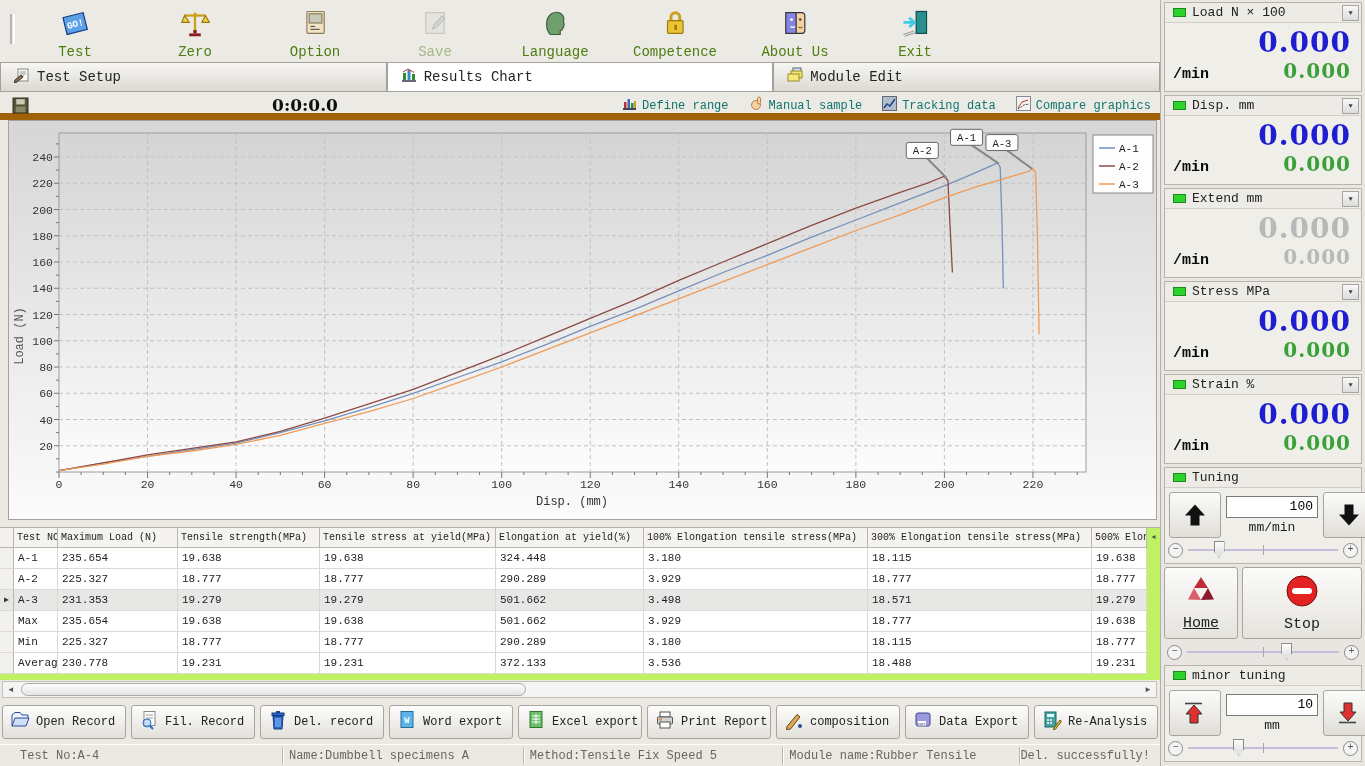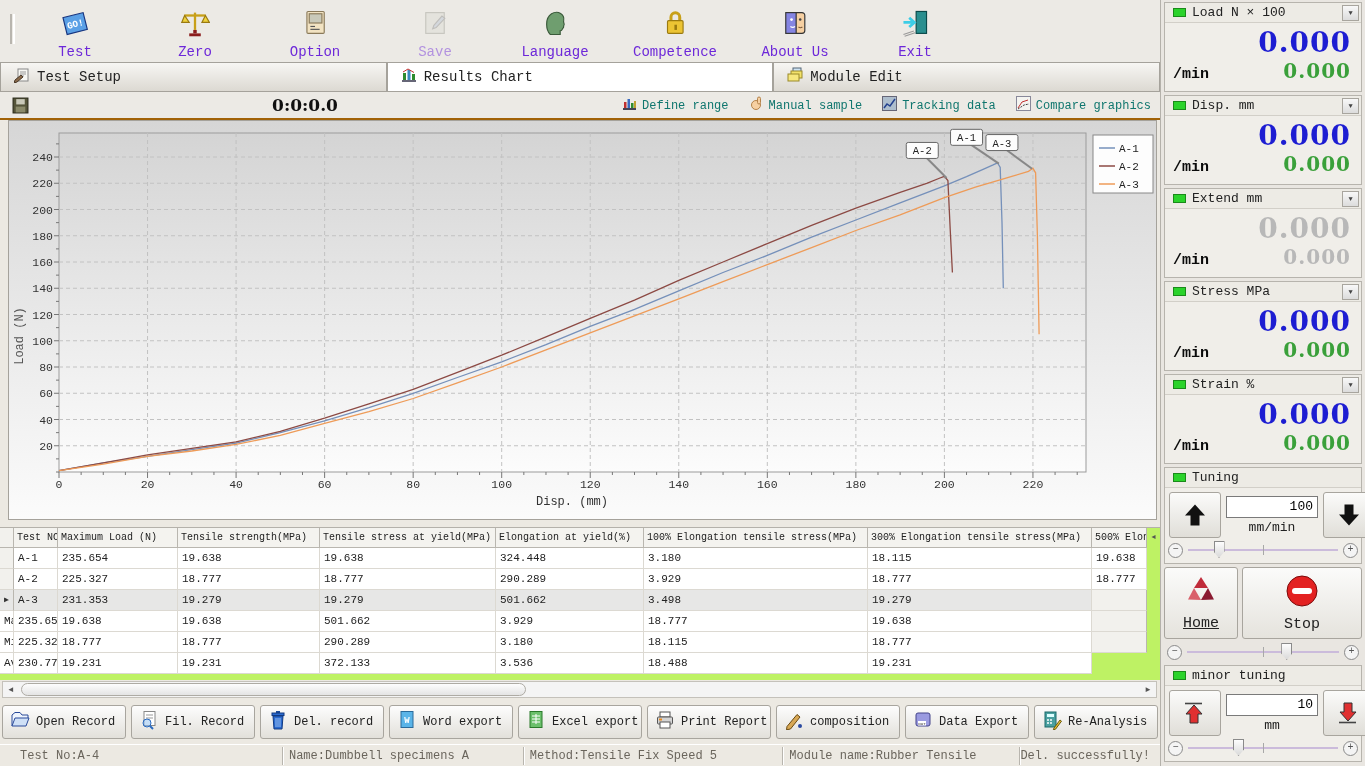--- a/index.html
+++ b/index.html
@@ -6,30 +6,30 @@
   html,body { width:1365px; height:766px; overflow:hidden; }
   body { position:relative; font-family:"Liberation Mono",monospace; font-size:13px; color:#222; background:#ece9e2; }
 
   #main { position:absolute; left:0; top:0; width:1160px; height:766px; }
 
   
   #toolbar { position:absolute; left:0; top:0; width:1160px; height:62px; background:#eceae5; display:flex; align-items:flex-start; padding:6px 0 0 10px; }
   .gripper { width:5px; height:30px; margin:8px 0 0 0; border-left:2px solid #b8b5ae; border-right:2px solid #ffffff; }
   .tool { width:120px; display:flex; flex-direction:column; align-items:center; cursor:pointer; }
   .tool .ticon { width:34px; height:34px; display:flex; align-items:center; justify-content:center; }
-  .tool .tlabel { margin-top:4px; font-size:14px; color:#6d28d9; }
+  .tool .tlabel { margin-top:4px; font-size:14px; color:#4d7c0f; }
   .tool.disabled { opacity:.45; }
 
   
   #tabbar { position:absolute; left:0; top:62px; width:1160px; height:30px; display:flex; background:#e2dfd8; border-bottom:1px solid #a5a29b; }
   .tab { flex:1; display:flex; align-items:center; gap:7px; padding-left:13px; border:1px solid #a5a29b; border-bottom:none; background:linear-gradient(#f7f6f3,#dcd9d2); font-size:14px; cursor:pointer; }
   .tab.active { background:#ffffff; }
 
   
-  #chartbar { position:absolute; left:0; top:92px; width:1160px; height:28px; background:#eceae5; border-bottom:2px solid #a16207; }
+  #chartbar { position:absolute; left:0; top:92px; width:1160px; height:28px; background:#eceae5; border-bottom:7px solid #a16207; }
   #diskicon { position:absolute; left:12px; top:5px; width:17px; height:17px; }
   #timer { position:absolute; left:230px; top:3px; width:150px; text-align:center; font-family:"DejaVu Serif",serif; font-weight:bold; font-size:17px; color:#101010; }
   .cbtns { position:absolute; right:4px; top:2px; display:flex; gap:10px; }
   .cbtn { display:flex; align-items:center; gap:5px; padding:2px 5px; font-size:12px; color:#0f766e; cursor:pointer; }
 
   
   #chartwrap { position:absolute; left:8px; top:120px; width:1149px; height:400px; background:linear-gradient(#d6d6d6,#fbfbfb); border:1px solid #a5a29b; }
   #chartsvg { position:absolute; left:0; top:0; }
   #chartsvg text { font-family:"Liberation Mono",monospace; }
 
@@ -440,20 +440,21 @@
         <div class="cell">3.929</div>
         <div class="cell">18.777</div>
         <div class="cell">18.777</div>
         <div class="cell mcell rowsel">▶</div>
         <div class="cell rowsel">A-3</div>
         <div class="cell rowsel">231.353</div>
         <div class="cell rowsel">19.279</div>
         <div class="cell rowsel">19.279</div>
         <div class="cell rowsel">501.662</div>
         <div class="cell rowsel">3.498</div>
+        <div class="cell rowsel">18.571</div>
         <div class="cell rowsel">19.279</div>
         <div class="cell mcell"></div>
         <div class="cell">Max</div>
         <div class="cell">235.654</div>
         <div class="cell">19.638</div>
         <div class="cell">19.638</div>
         <div class="cell">501.662</div>
         <div class="cell">3.929</div>
         <div class="cell">18.777</div>
         <div class="cell">19.638</div>

